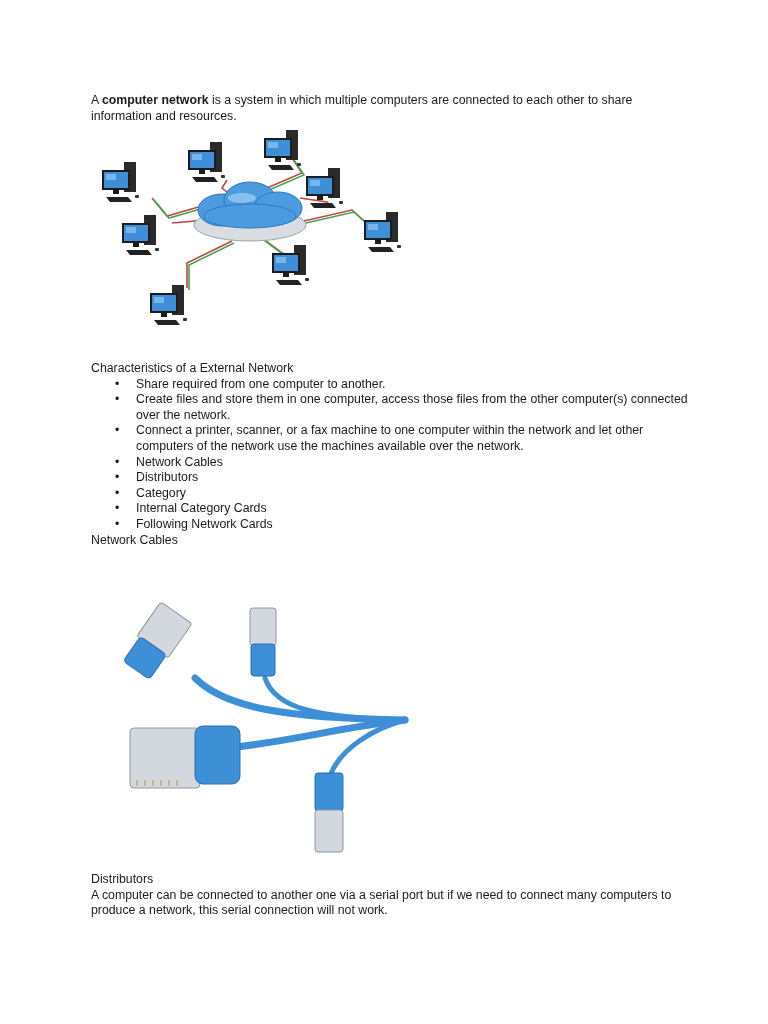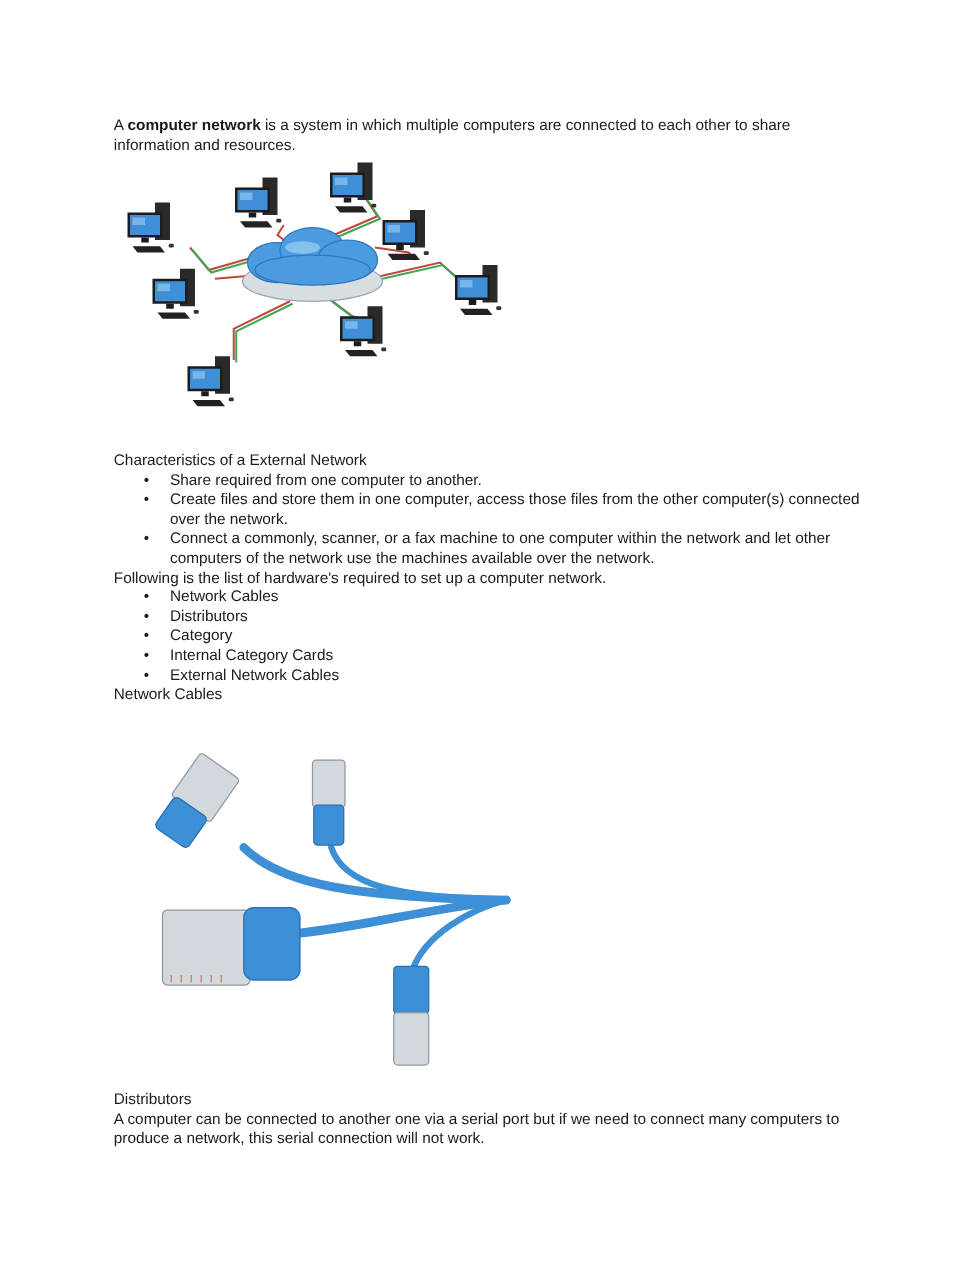--- a/index.html
+++ b/index.html
@@ -82,44 +82,43 @@
       <li>
         <span class="dot">•</span>
         <span>Share required from one computer to another.</span>
       </li>
       <li>
         <span class="dot">•</span>
         <span>Create files and store them in one computer, access those files from the other computer(s) connected over the network.</span>
       </li>
       <li>
         <span class="dot">•</span>
-        <span>Connect a commonly, scanner, or a fax machine to one computer within the network and let other computers of the network use the machines available over the network.</span>
+        <span>Connect a printer, scanner, or a fax machine to one computer within the network and let other computers of the network use the machines available over the network.</span>
       </li>
     </ul>
-    <div>Following is the list of hardware's required to set up a computer network.</div>
     <ul class="bullets">
       <li>
         <span class="dot">•</span>
         <span>Network Cables</span>
       </li>
       <li>
         <span class="dot">•</span>
         <span>Distributors</span>
       </li>
       <li>
         <span class="dot">•</span>
         <span>Category</span>
       </li>
       <li>
         <span class="dot">•</span>
         <span>Internal Category Cards</span>
       </li>
       <li>
         <span class="dot">•</span>
-        <span>External Network Cables</span>
+        <span>Following Network Cards</span>
       </li>
     </ul>
     <div>Network Cables</div>
   </div>
 
   <div class="figure" style="left:115px; top:598px; width:300px; height:265px;">
     <svg width="300" height="265" viewBox="0 0 300 265">
       <g fill="none" stroke="#3d8fd6" stroke-linecap="round">
         <path d="M80,80 C110,110 170,120 290,122" stroke-width="7"></path>
         <path d="M150,80 C160,110 200,120 290,122" stroke-width="5"></path>

